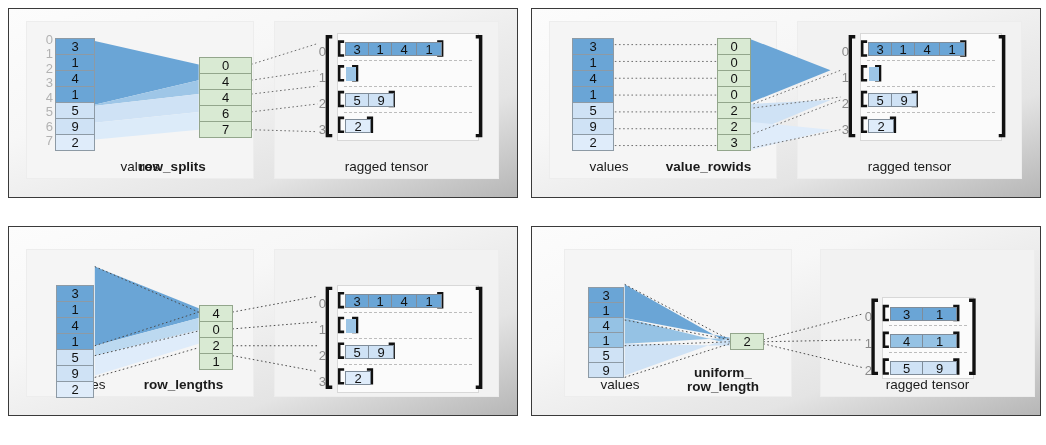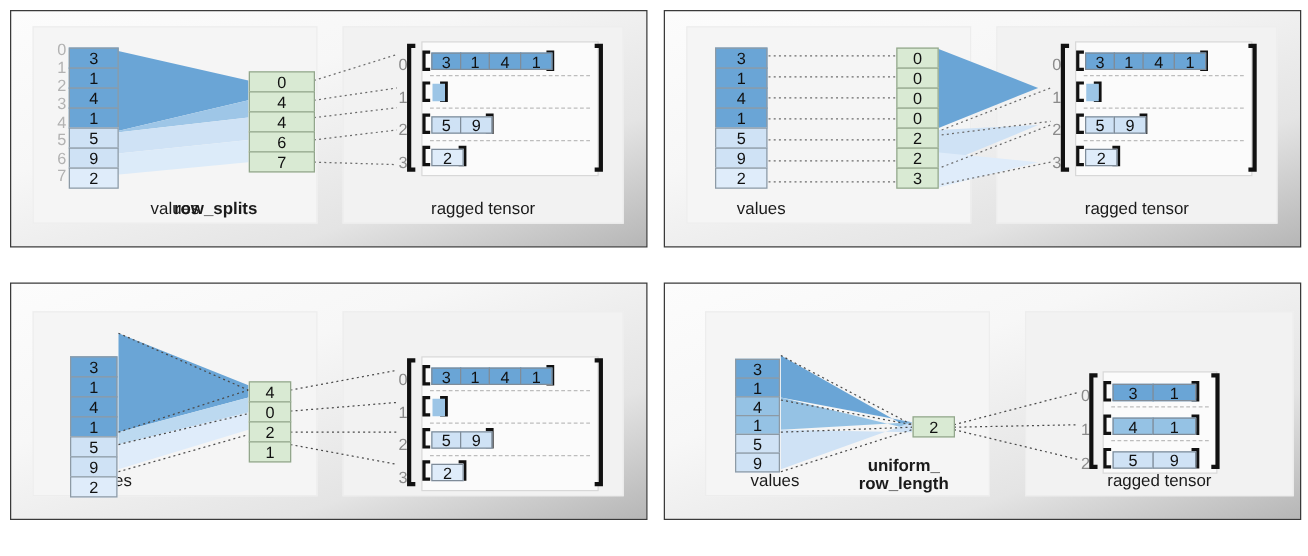--- a/index.html
+++ b/index.html
@@ -160,20 +160,21 @@
       <div class="rtcell" style="left:336px;top:84px;width:24px;height:14px;background:#cfe2f5;">5</div>
       <div class="rtcell" style="left:359px;top:84px;width:26px;height:14px;background:#cfe2f5;">9</div>
       <div class="rtcell" style="left:336px;top:110px;width:26px;height:14px;background:#dfecfa;">2</div>
     </div>
   </div>
 
   <div class="panel">
     <div class="panel-inner">
       <div class="card left" style="left:17px;top:12px;width:228px;height:158px;">
         <div class="card-label" style="right:auto;left:4px;width:110px;">values</div>
+        <div class="card-label bold" style="left:auto;right:0px;width:135px;">value_rowids</div>
       </div>
       <div class="card right" style="left:265px;top:12px;width:225px;height:158px;">
         <div class="card-label">ragged tensor</div>
       </div>
 
       <svg class="overlay" viewBox="0 0 510 190">
         <polygon points="218,30 218,95 300,62" fill="#6aa5d6"></polygon>
         <polygon points="218,96 218,126 300,92" fill="#cfe2f5"></polygon>
         <polygon points="218,114 218,143 300,122" fill="#dfecfa"></polygon>
         <g stroke="#6b6b6b" stroke-width="1" stroke-dasharray="1.6,2.6" fill="none">
@@ -242,20 +243,21 @@
       <div class="rtcell" style="left:336px;top:84px;width:24px;height:14px;background:#cfe2f5;">5</div>
       <div class="rtcell" style="left:359px;top:84px;width:26px;height:14px;background:#cfe2f5;">9</div>
       <div class="rtcell" style="left:336px;top:110px;width:26px;height:14px;background:#dfecfa;">2</div>
     </div>
   </div>
 
   <div class="panel">
     <div class="panel-inner">
       <div class="card left" style="left:17px;top:22px;width:228px;height:148px;">
         <div class="card-label" style="right:auto;left:4px;width:110px;">values</div>
+        <div class="card-label bold" style="left:auto;right:2px;width:135px;">row_lengths</div>
       </div>
       <div class="card right" style="left:265px;top:22px;width:225px;height:148px;">
         <div class="card-label">ragged tensor</div>
       </div>
 
       <svg class="overlay" viewBox="0 0 510 190">
         <polygon points="85,40 190,82 190,92 85,120" fill="#6aa5d6"></polygon>
         <polygon points="85,120 190,92 190,104 85,130" fill="#bcd9f0"></polygon>
         <polygon points="85,130 190,104 190,118 85,150" fill="#dfecfa"></polygon>
         <g stroke="#4a4a4a" stroke-width="1" stroke-dasharray="1.6,2.6" fill="none">

